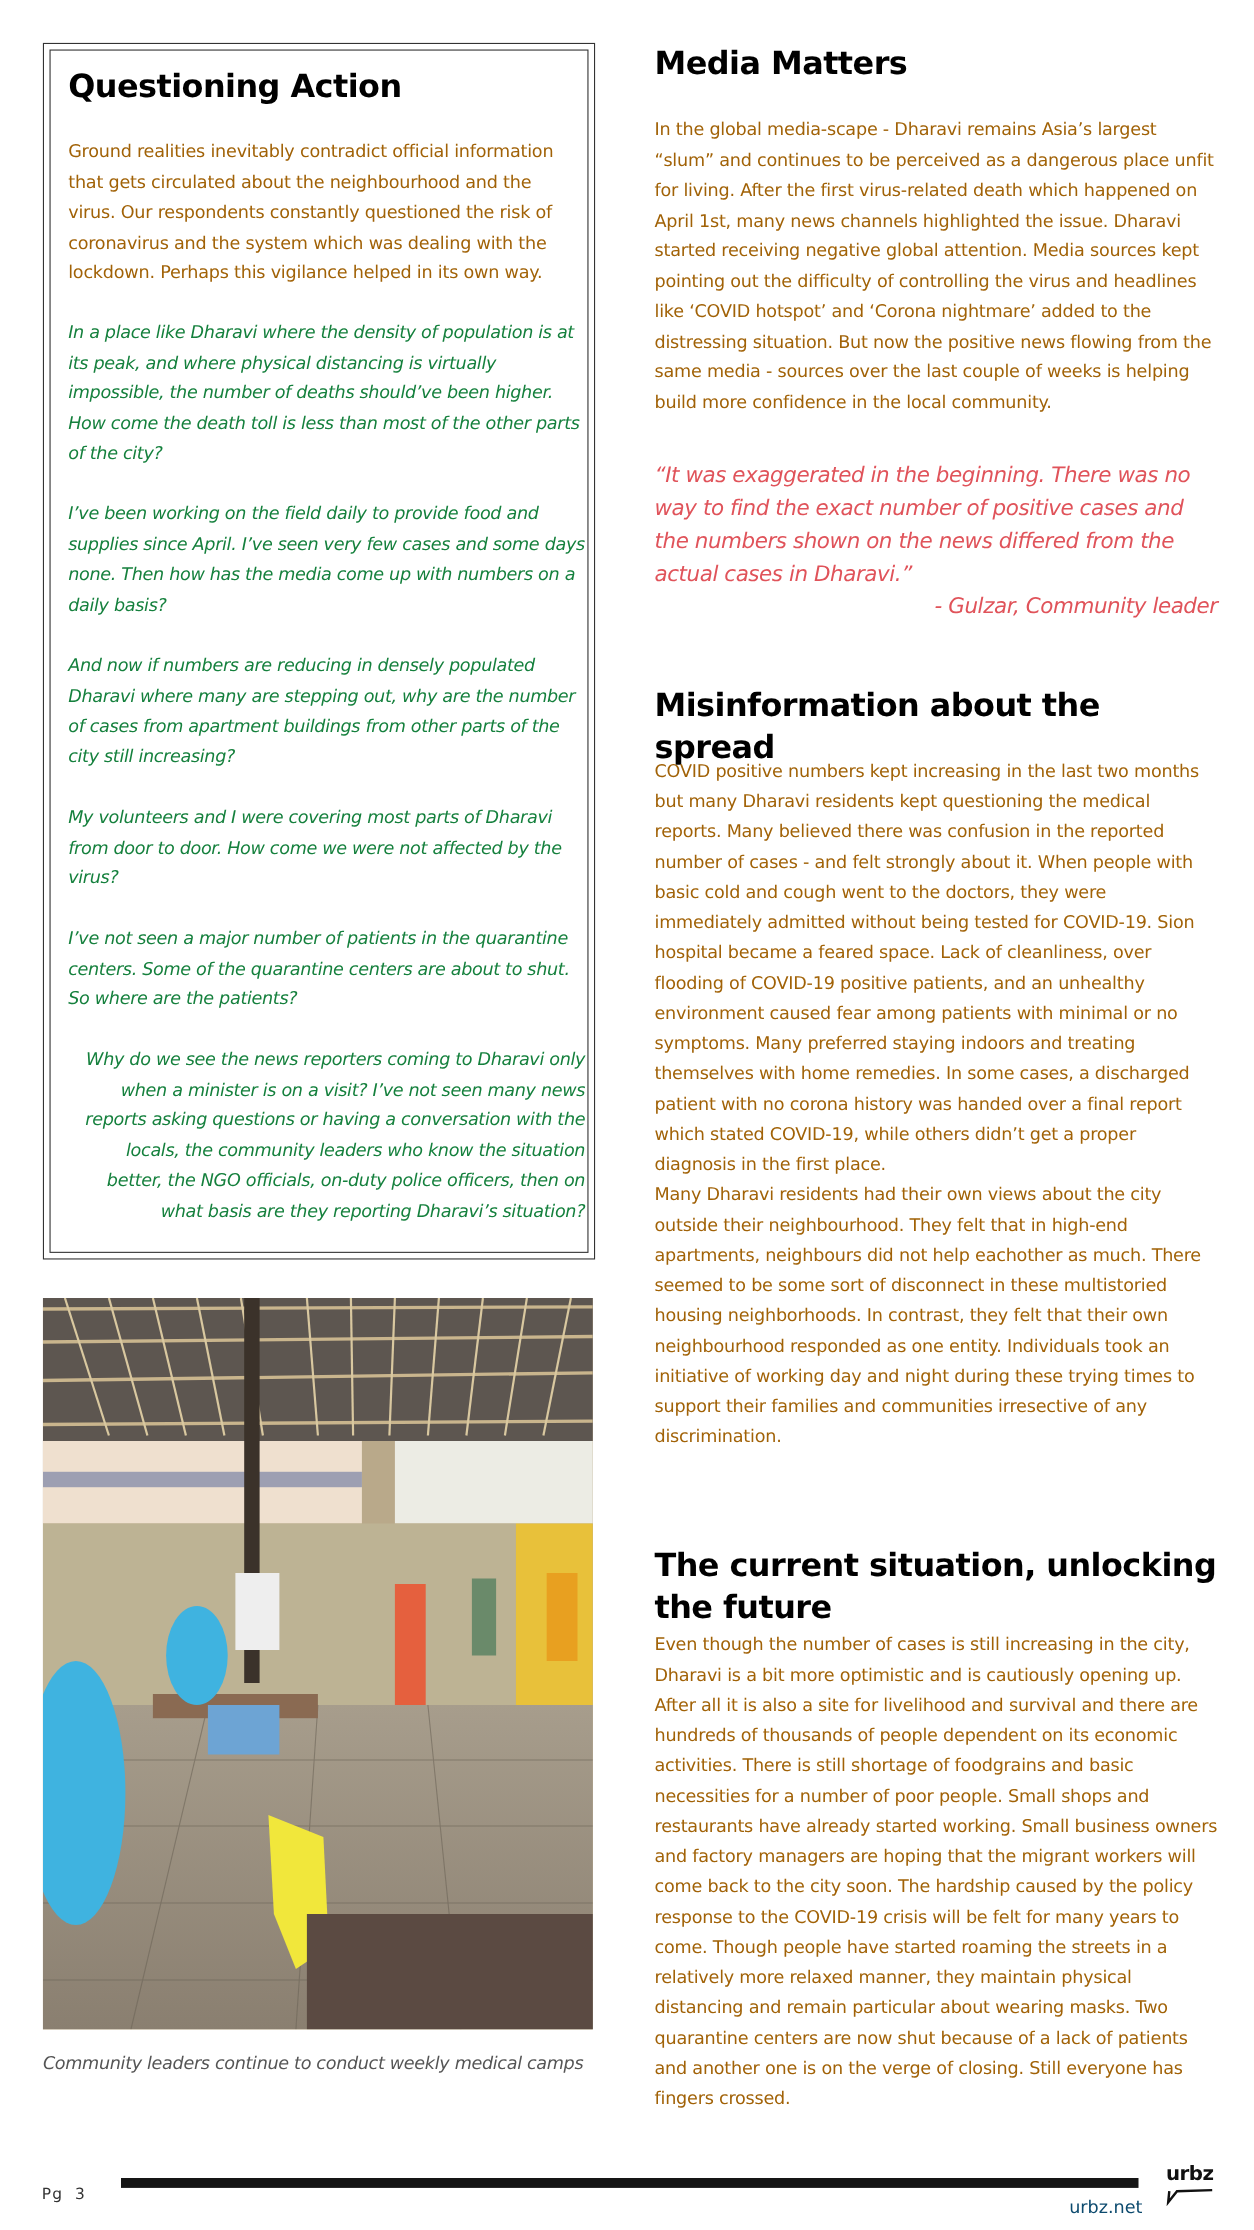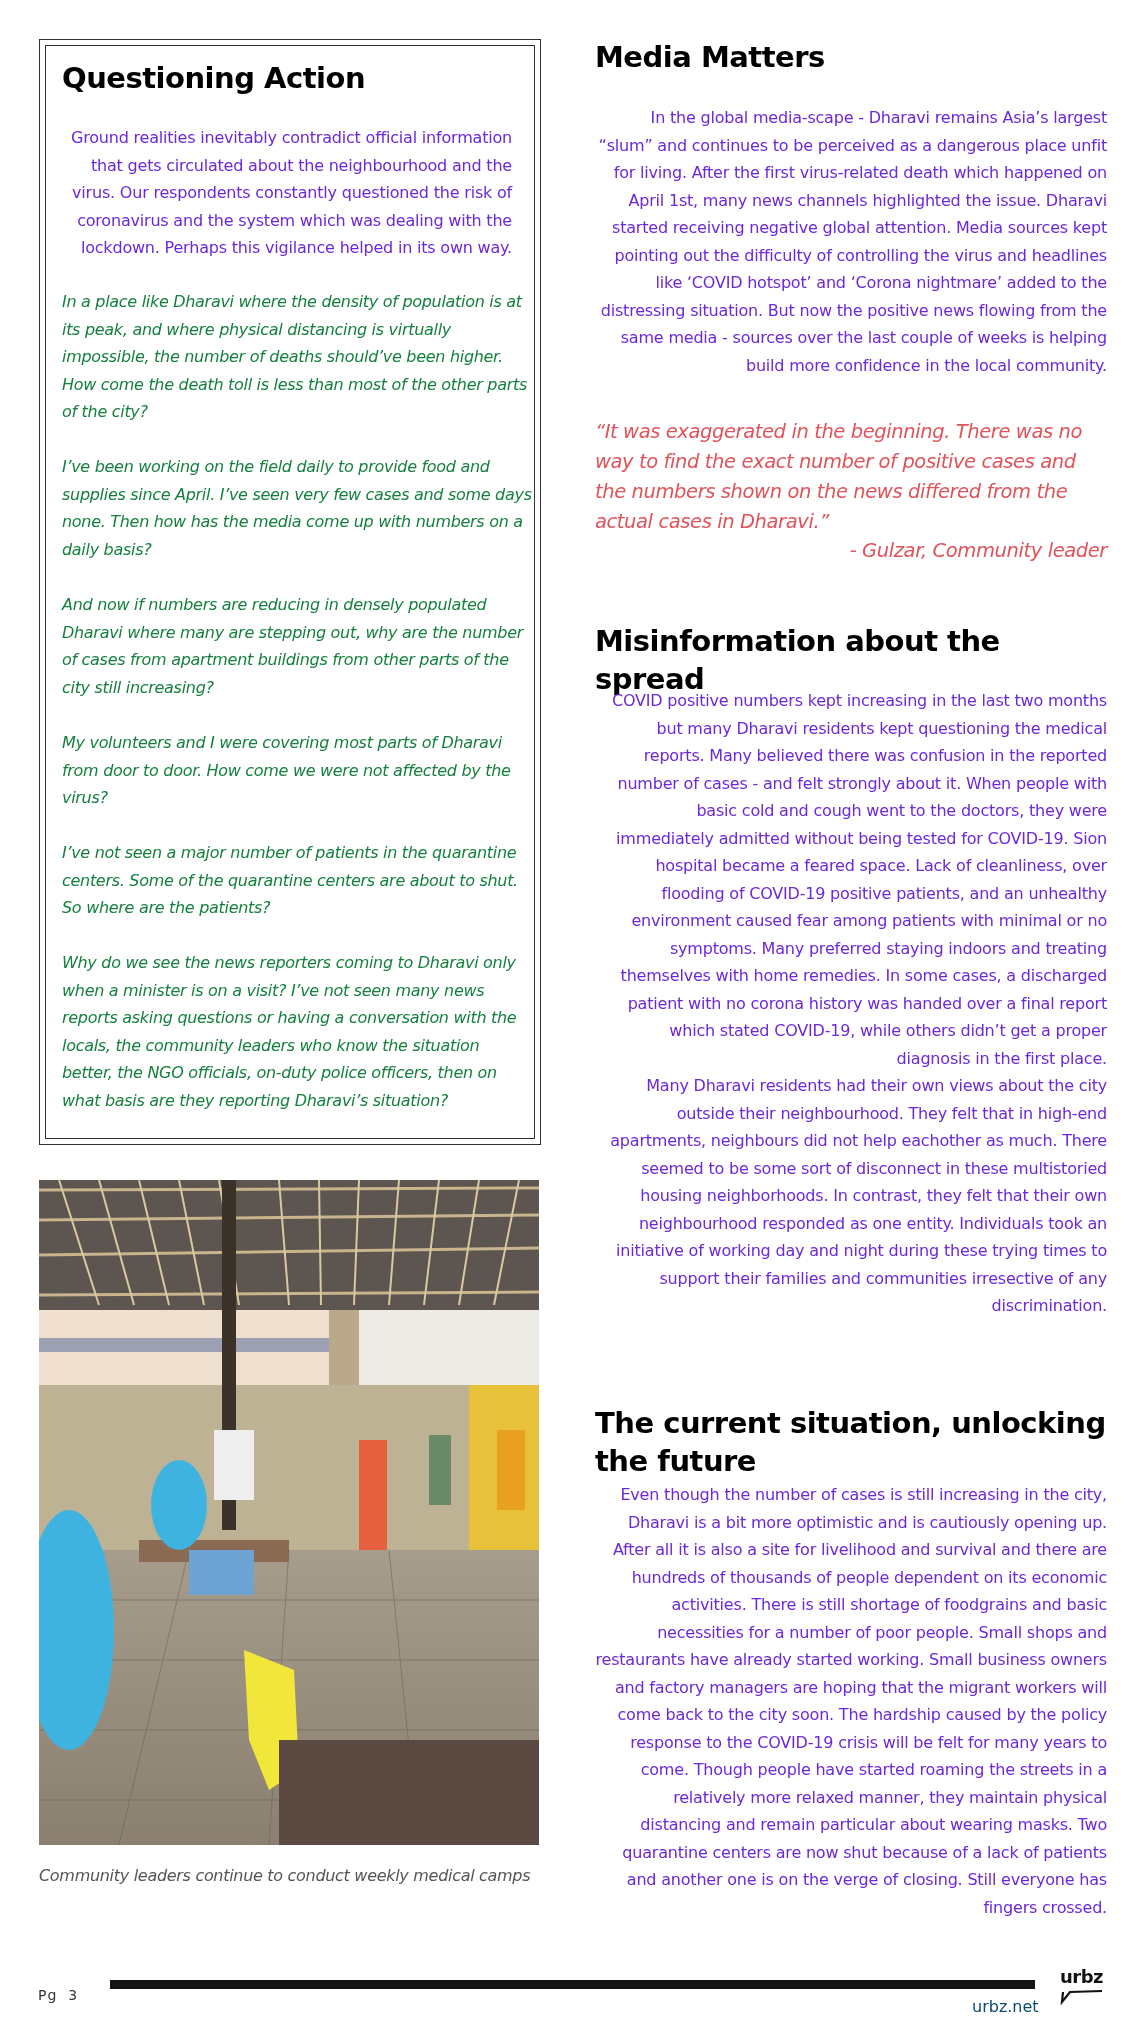--- a/index.html
+++ b/index.html
@@ -17,21 +17,21 @@
   }
   h2 {
     font-family: "DejaVu Sans", sans-serif; font-weight: bold; color: #000;
     margin: 0; letter-spacing: -0.5px;
   }
   .h-left { font-size: 29px; line-height: 40px; }
   .h-right { font-size: 29px; line-height: 38px; }
   p { margin: 0; }
   .body-text {
     font-family: "DejaVu Sans", sans-serif; font-size: 16px; line-height: 27.5px;
-    color: #6d28d9; letter-spacing: -0.2px; text-align: right;
+    color: #a16207; letter-spacing: -0.2px;
   }
   .q-text {
     font-family: "DejaVu Sans", sans-serif; font-style: italic; font-size: 16px;
     line-height: 27.5px; color: #15803d; letter-spacing: -0.3px;
   }
   .left-intro { position: absolute; left: 62px; top: 124px; width: 450px; }
   .q { position: absolute; left: 62px; width: 470px; }
   .right-col { position: absolute; left: 595px; width: 512px; }
   .pull-quote {
     font-family: "DejaVu Sans", sans-serif; font-style: italic; font-size: 19.5px;
@@ -76,21 +76,21 @@
 
 <h2 class="h-left" style="position:absolute; left:62px; top:58px;">Questioning Action</h2>
 
 <p class="body-text left-intro">Ground realities inevitably contradict official information that gets circulated about the neighbourhood and the virus. Our respondents constantly questioned the risk of coronavirus and the system which was dealing with the lockdown. Perhaps this vigilance helped in its own way.</p>
 
 <p class="q-text q" style="top:288px;">In a place like Dharavi where the density of population is at its peak, and where physical distancing is virtually impossible, the number of deaths should’ve been higher. How come the death toll is less than most of the other parts of the city?</p>
 <p class="q-text q" style="top:453px;">I’ve been working on the field daily to provide food and supplies since April. I’ve seen very few cases and some days none. Then how has the media come up with numbers on a daily basis?</p>
 <p class="q-text q" style="top:591px;">And now if numbers are reducing in densely populated Dharavi where many are stepping out, why are the number of cases from apartment buildings from other parts of the city still increasing?</p>
 <p class="q-text q" style="top:729px;">My volunteers and I were covering most parts of Dharavi from door to door. How come we were not affected by the virus?</p>
 <p class="q-text q" style="top:839px;">I’ve not seen a major number of patients in the quarantine centers. Some of the quarantine centers are about to shut. So where are the patients?</p>
-<p class="q-text q" style="top:949px;">Why do we see the news reporters coming to Dharavi only when a minister is on a visit? I’ve not seen many news reports asking questions or having a conversation with the locals, the community leaders who know the situation better, the NGO officials, on-duty police officers, then on what basis are they reporting Dharavi’s situation?</p>
+<p class="q-text q" style="top:949px;text-align:right;">Why do we see the news reporters coming to Dharavi only when a minister is on a visit? I’ve not seen many news reports asking questions or having a conversation with the locals, the community leaders who know the situation better, the NGO officials, on-duty police officers, then on what basis are they reporting Dharavi’s situation?</p>
 
 <div class="photo" aria-label="Health workers in blue PPE suits conducting a medical camp under a bamboo shed with residents waiting">
   <svg width="500" height="665" viewBox="0 0 500 665">
     <defs>
       <linearGradient id="floor" x1="0" y1="0" x2="0" y2="1">
         <stop offset="0" stop-color="#a79d8c"></stop>
           <stop offset="1" stop-color="#8a7f70"></stop>
       </linearGradient>
     </defs>
 

